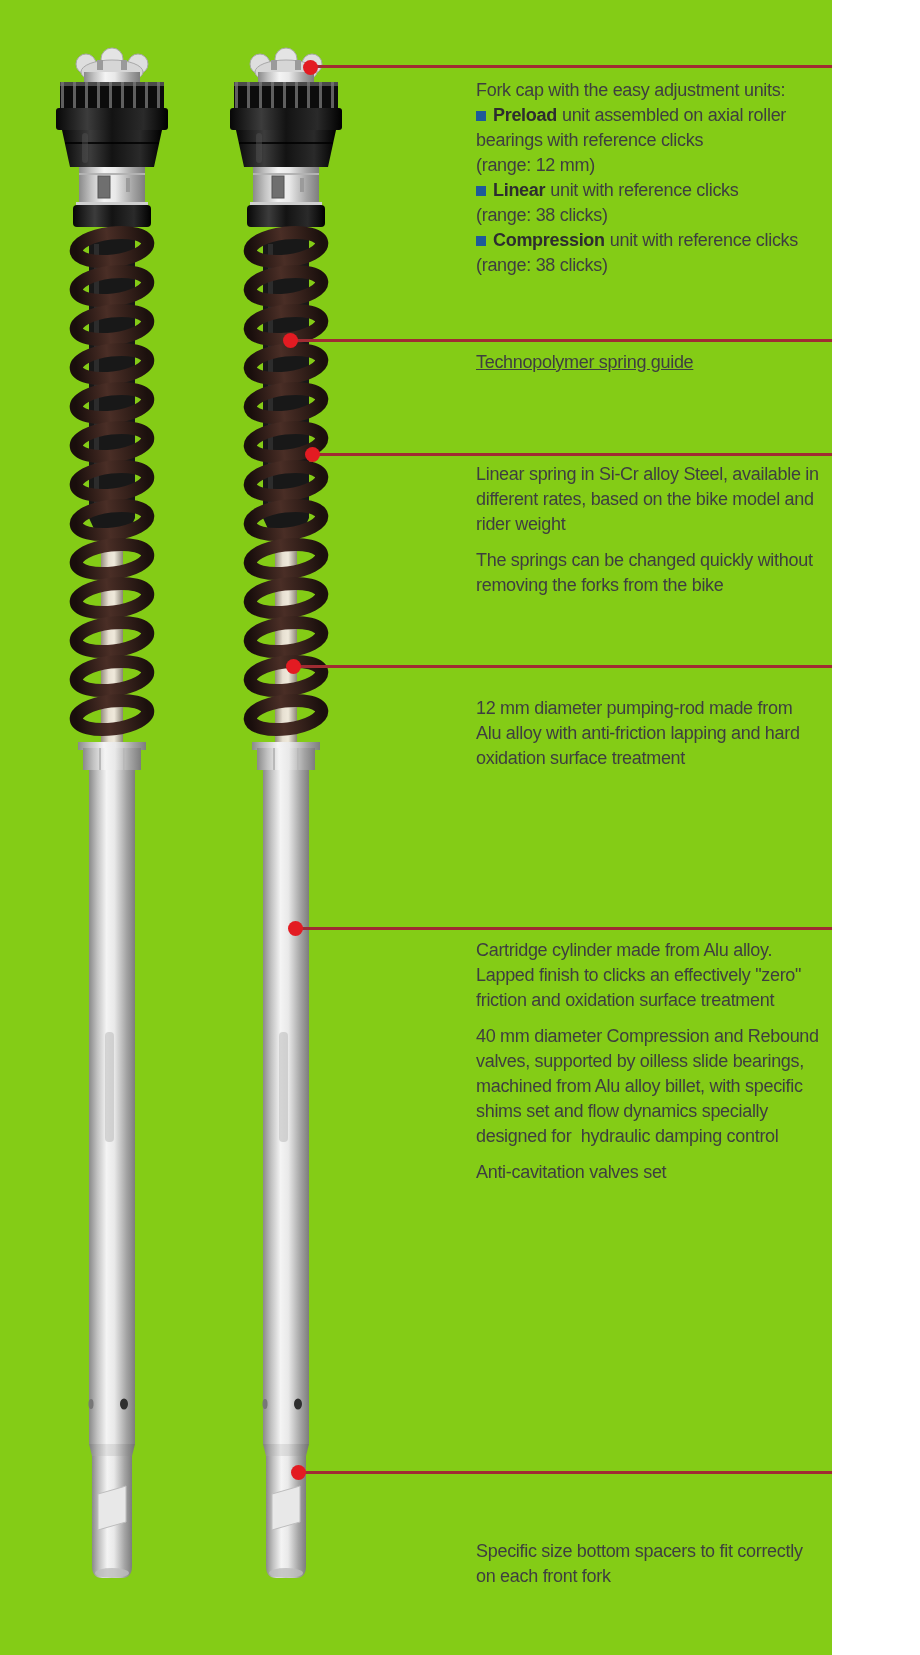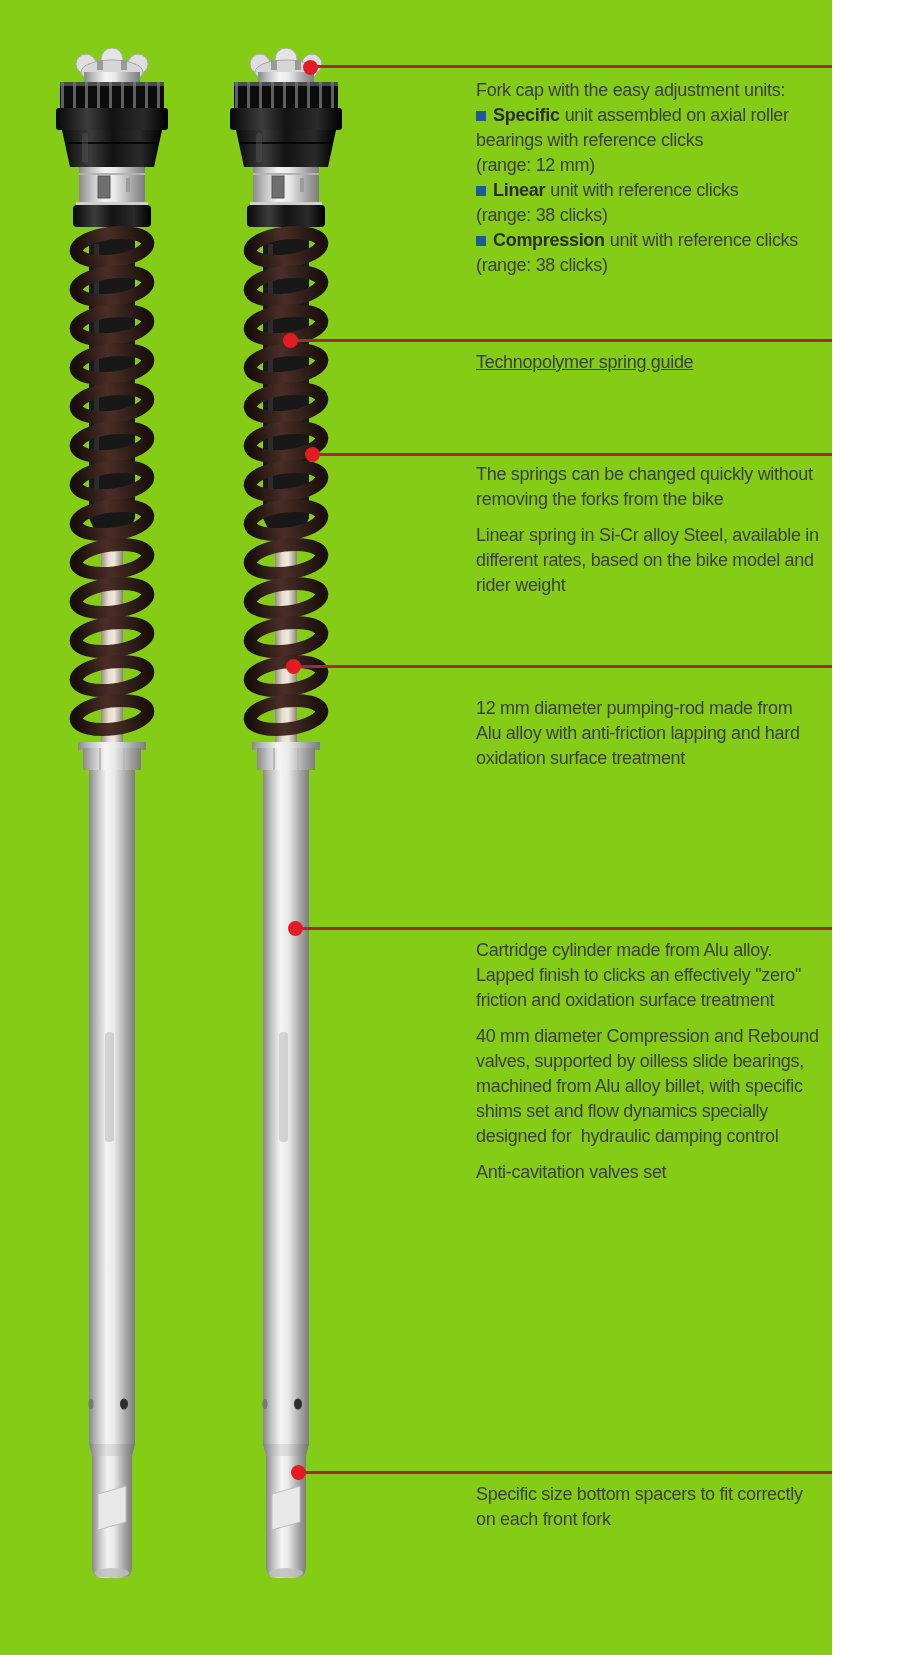--- a/index.html
+++ b/index.html
@@ -148,62 +148,62 @@
 
   <div class="callout-line" style="left: 296px; top: 927px; width: 593px; background: rgb(160, 44, 51);"></div>
   <div class="callout-dot" style="left: 288px; top: 921px; background: rgb(227, 27, 34);"></div>
 
   <div class="callout-line" style="left: 299px; top: 1471px; width: 590px; background: rgb(160, 44, 51);"></div>
   <div class="callout-dot" style="left: 291px; top: 1465px; background: rgb(227, 27, 34);"></div>
 
   <div class="txt" style="top: 78px; color: rgb(62, 62, 64);">
     <div>Fork cap with the easy adjustment units:</div>
     <div>
-      <span class="sq" style="background: rgb(30, 90, 153);"></span><b class="kw">Specific</b><span class="pre">unit assembled on axial roller
+      <span class="sq" style="background: rgb(30, 90, 153);"></span><b class="kw">Preload</b><span class="pre">unit assembled on axial roller
 bearings with reference clicks</span>
       <span class="range">(range: 12 mm)</span>
     </div>
     <div>
       <span class="sq" style="background: rgb(30, 90, 153);"></span><b class="kw">Linear</b><span class="pre">unit with reference clicks</span>
       <span class="range">(range: 38 clicks)</span>
     </div>
     <div>
       <span class="sq" style="background: rgb(30, 90, 153);"></span><b class="kw">Compression</b><span class="pre">unit with reference clicks</span>
       <span class="range">(range: 38 clicks)</span>
     </div>
   </div>
 
   <div class="txt" style="top: 350px; color: rgb(62, 62, 64); text-decoration: underline;">
     <div class="para">Technopolymer spring guide</div>
   </div>
 
   <div class="txt" style="top: 462px; color: rgb(62, 62, 64);">
-    <div class="para">The springs can be changed quickly without
-removing the forks from the bike</div>
     <div class="para">Linear spring in Si-Cr alloy Steel, available in
 different rates, based on the bike model and
 rider weight</div>
+    <div class="para">The springs can be changed quickly without
+removing the forks from the bike</div>
   </div>
 
   <div class="txt" style="top: 676px; color: rgb(62, 62, 64); margin-top: 20px;">
     <div class="para">12 mm diameter pumping-rod made from
 Alu alloy with anti-friction lapping and hard
 oxidation surface treatment</div>
   </div>
 
   <div class="txt" style="top: 938px; color: rgb(62, 62, 64);">
     <div class="para">Cartridge cylinder made from Alu alloy.
 Lapped finish to clicks an effectively "zero"
 friction and oxidation surface treatment</div>
     <div class="para">40 mm diameter Compression and Rebound
 valves, supported by oilless slide bearings,
 machined from Alu alloy billet, with specific
 shims set and flow dynamics specially
 designed for  hydraulic damping control</div>
     <div class="para">Anti-cavitation valves set</div>
   </div>
 
-  <div class="txt" style="top: 1482px; color: rgb(62, 62, 64);">
+  <div class="txt" style="top: 1539px; color: rgb(62, 62, 64);">
     <div class="para">Specific size bottom spacers to fit correctly
 on each front fork</div>
   </div>
 
 </div>
 
 </body></html>

